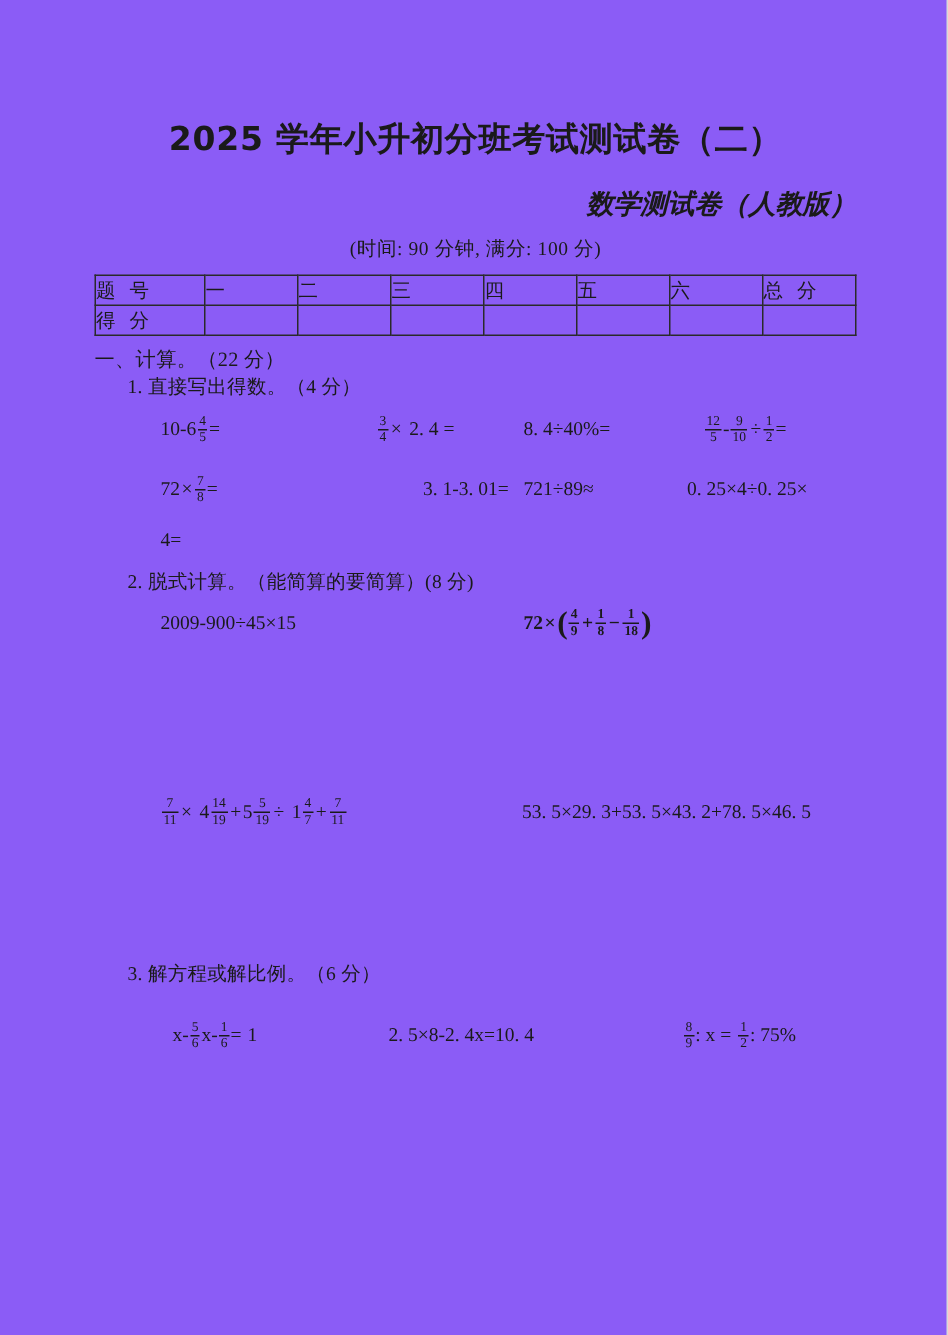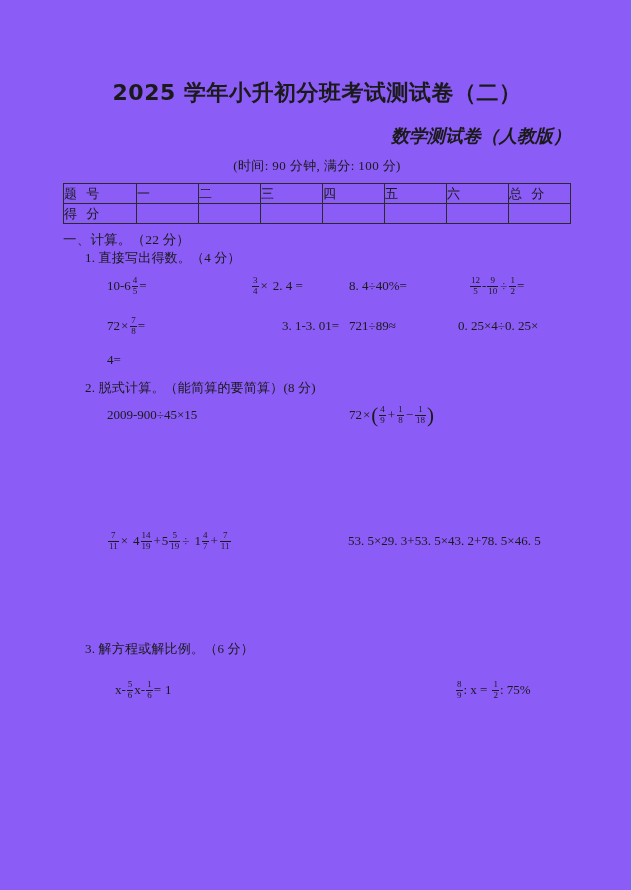--- a/index.html
+++ b/index.html
@@ -195,21 +195,21 @@
     </div>
 
     <div class="prob-row" style="height:26px;">
       <span class="prob" style="left:22px;">4=</span>
     </div>
 
     <div class="sub-title" style="margin-top:8px;">2. 脱式计算。（能简算的要简算）(8 分)</div>
 
     <div class="prob-row" style="margin-top:3px;">
       <span class="prob" style="left:22px;">2009-900÷45×15</span>
-      <span class="prob" style="left:264px;">72<span class="op">×</span><span class="paren-big">(</span><span class="frac">
+      <span class="prob" style="left:264px;font-weight:bold;">72<span class="op">×</span><span class="paren-big">(</span><span class="frac">
             <span class="num">4</span>
             <span class="den">9</span>
           </span><span class="op">+</span><span class="frac">
             <span class="num">1</span>
             <span class="den">8</span>
           </span><span class="op">−</span><span class="frac">
             <span class="num">1</span>
             <span class="den">18</span>
           </span><span class="paren-big">)</span></span>
     </div>
@@ -237,20 +237,21 @@
     <div class="sub-title" style="margin-top:80px;">3. 解方程或解比例。（6 分）</div>
 
     <div class="prob-row" style="margin-top:17px;">
       <span class="prob" style="left:30px;">x-<span class="frac">
             <span class="num">5</span>
             <span class="den">6</span>
           </span>x-<span class="frac">
             <span class="num">1</span>
             <span class="den">6</span>
           </span>=<span class="sp"></span>1</span>
+      <span class="prob" style="left:174px;">2. 5×8-2. 4x=10. 4</span>
       <span class="prob" style="left:370px;"><span class="frac">
             <span class="num">8</span>
             <span class="den">9</span>
           </span>: x =<span class="sp"></span><span class="frac">
             <span class="num">1</span>
             <span class="den">2</span>
           </span>: 75%</span>
     </div>
 
   </div>

